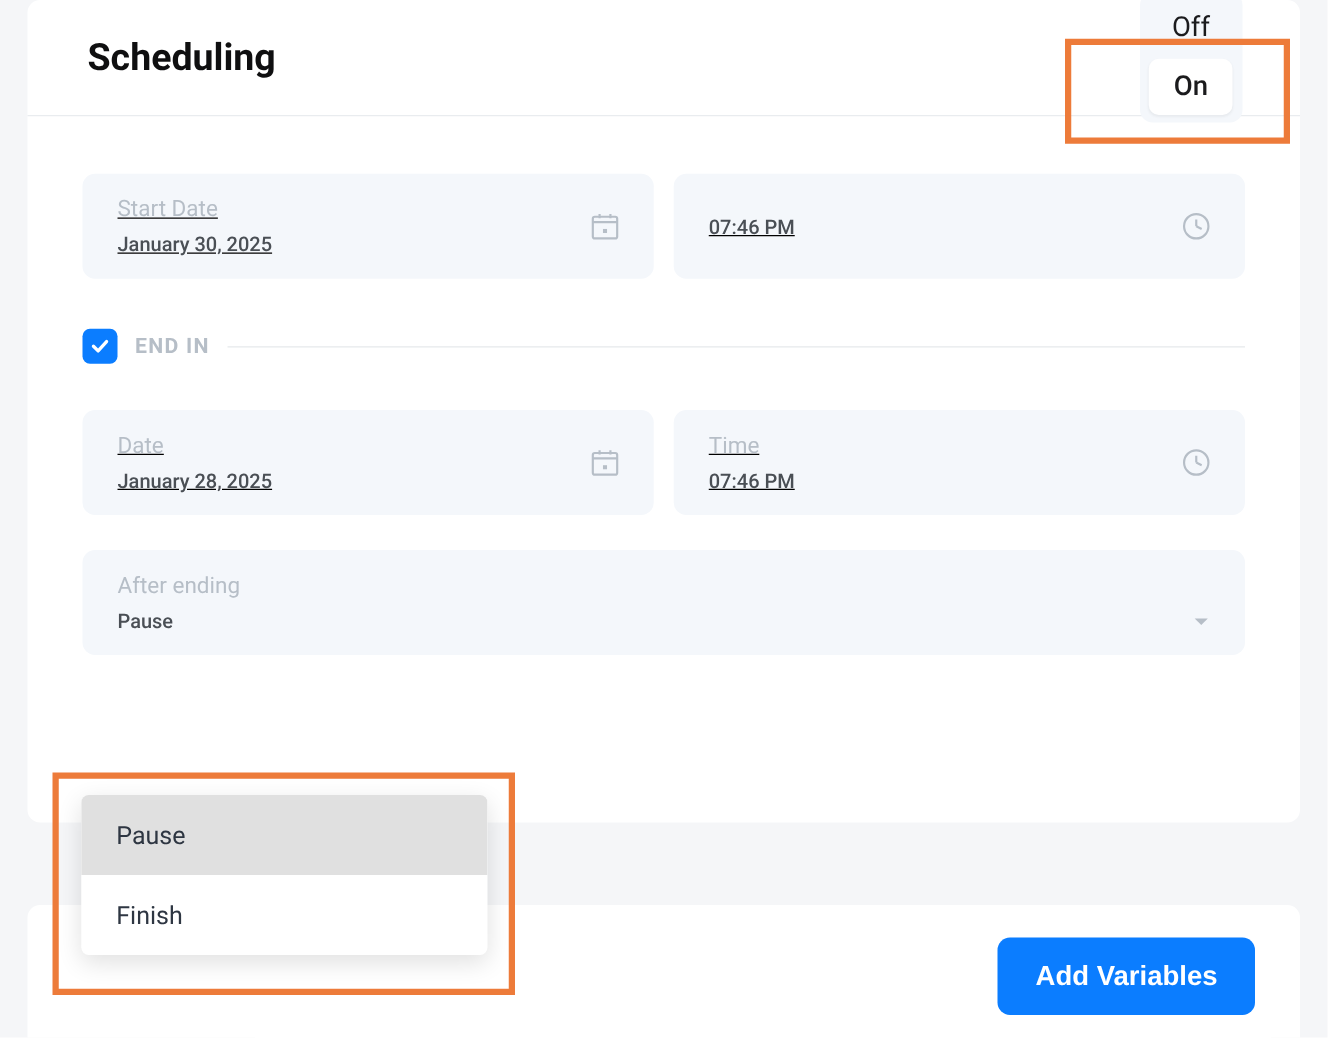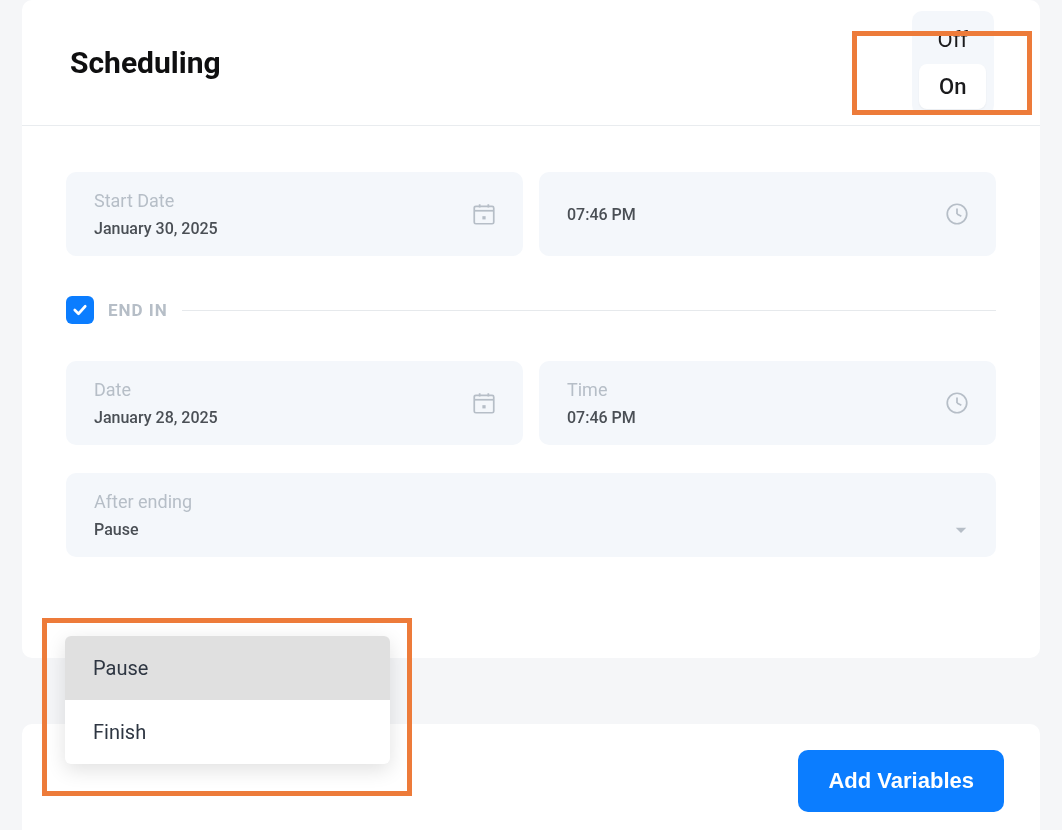--- a/index.html
+++ b/index.html
@@ -19,21 +19,21 @@
     top: 0;
     width: 1018px;
     height: 658px;
     background: #ffffff;
     border-radius: 10px;
   }
   .panel-header {
     display: flex;
     align-items: center;
     justify-content: space-between;
-    height: 126px;
+    height: 93px;
     padding: 0 46px 0 48px;
     border-bottom: 1px solid #e9ecef;
   }
   .panel-title {
     font-size: 30px;
     font-weight: 700;
     color: #0f0f10;
   }
   .toggle-group {
     display: flex;
@@ -57,20 +57,21 @@
     box-shadow: 0 1px 2px rgba(0,0,0,0.05);
   }
 
   .panel-body {
     padding: 46px 44px 0 44px;
   }
 
   .field-row {
     display: flex;
     gap: 16px;
+    text-decoration: underline;
   }
   .field {
     flex: 1;
     background: #f4f7fb;
     border-radius: 10px;
     padding: 18px 26px 18px 28px;
     display: flex;
     align-items: center;
     cursor: pointer;
   }

